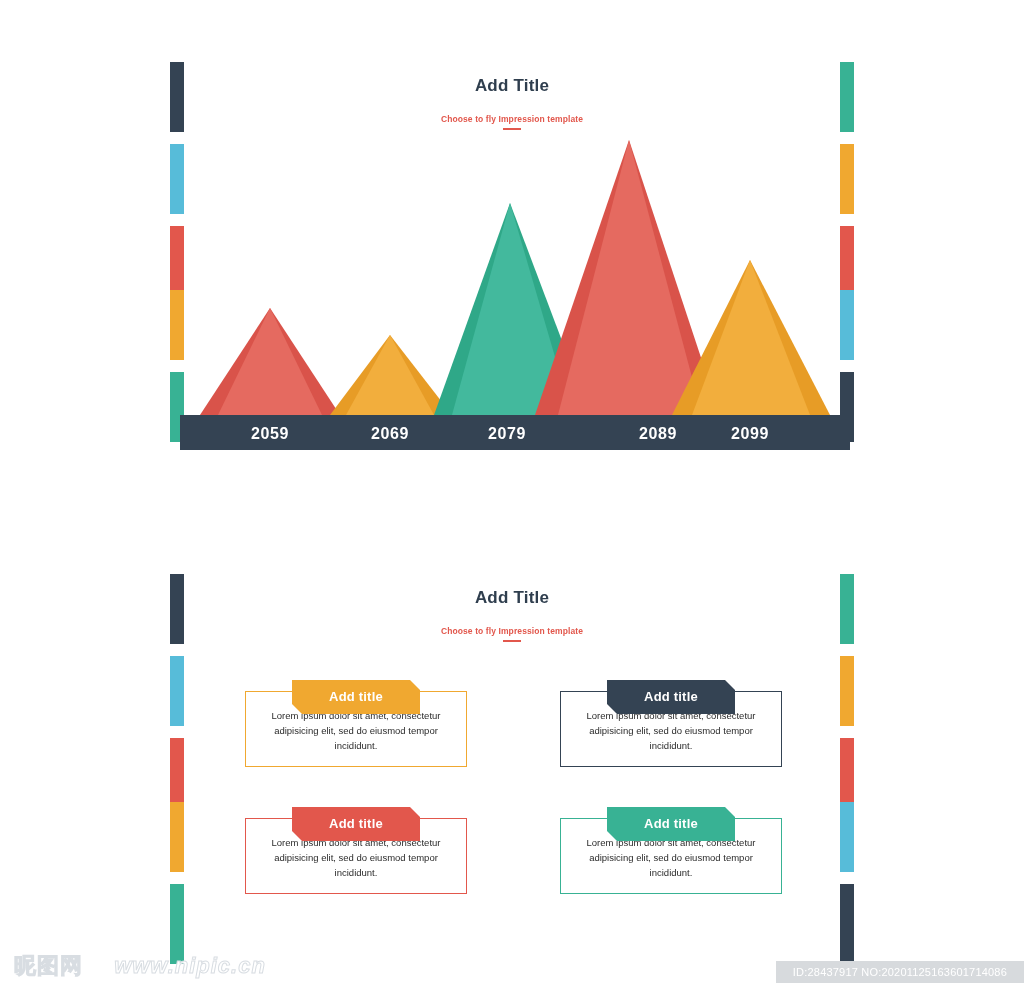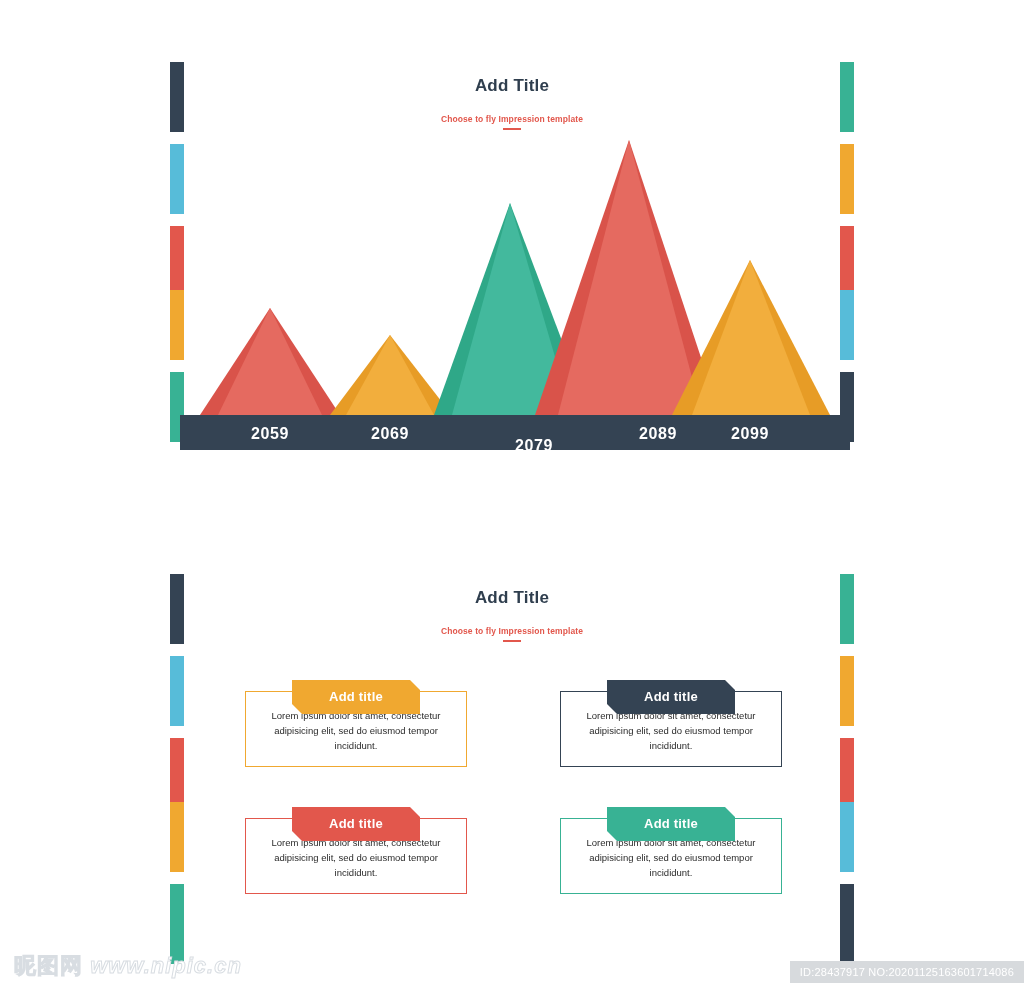--- a/index.html
+++ b/index.html
@@ -145,27 +145,27 @@
     position: absolute;
     left: 14px;
     bottom: 8px;
     font-size: 22px;
     font-weight: bold;
     color: #ffffff;
     -webkit-text-stroke: 1px #d8dde2;
     letter-spacing: 1px;
     white-space: nowrap;
   }
-  .watermark .cn { font-style: italic; }
+  .watermark .cn { font-style: italic; margin-left: 24px; }
   .id-bar {
     position: absolute;
     right: 0;
     bottom: 6px;
     height: 22px;
-    padding: 0 10px;
+    padding: 0 17px;
     background: #d7dadd;
     color: #ffffff;
     font-size: 11px;
     line-height: 22px;
     letter-spacing: .2px;
     white-space: nowrap;
   }
 </style>
 </head>
 <body>
@@ -215,21 +215,21 @@
 
       <polygon points="492,355 570,200 570,355" fill="#e79c26"></polygon>
       <polygon points="570,355 650,355 570,200" fill="#e79c26"></polygon>
       <polygon points="512,355 570,200 630,355" fill="#f2ae3d"></polygon>
     </svg>
   </div>
 
   <div class="axis-bar"></div>
   <div class="tick" style="left:220px;">2059</div>
   <div class="tick" style="left:340px;">2069</div>
-  <div class="tick" style="left:484px;margin-top:12px;">2079</div>
+  <div class="tick" style="left:457px;">2079</div>
   <div class="tick" style="left:608px;">2089</div>
   <div class="tick" style="left:700px;">2099</div>
 </section>
 
 <section class="slide" id="slide-cards">
 
   <div class="bar-stack" style="left:170px; top:62px; height:392px;">
     <div class="bar" style="top:0px;   height:70px; background:#344353;"></div>
     <div class="bar" style="top:82px;  height:70px; background:#57bcd9;"></div>
     <div class="bar" style="top:164px; height:70px; background:#e2574c;"></div>

